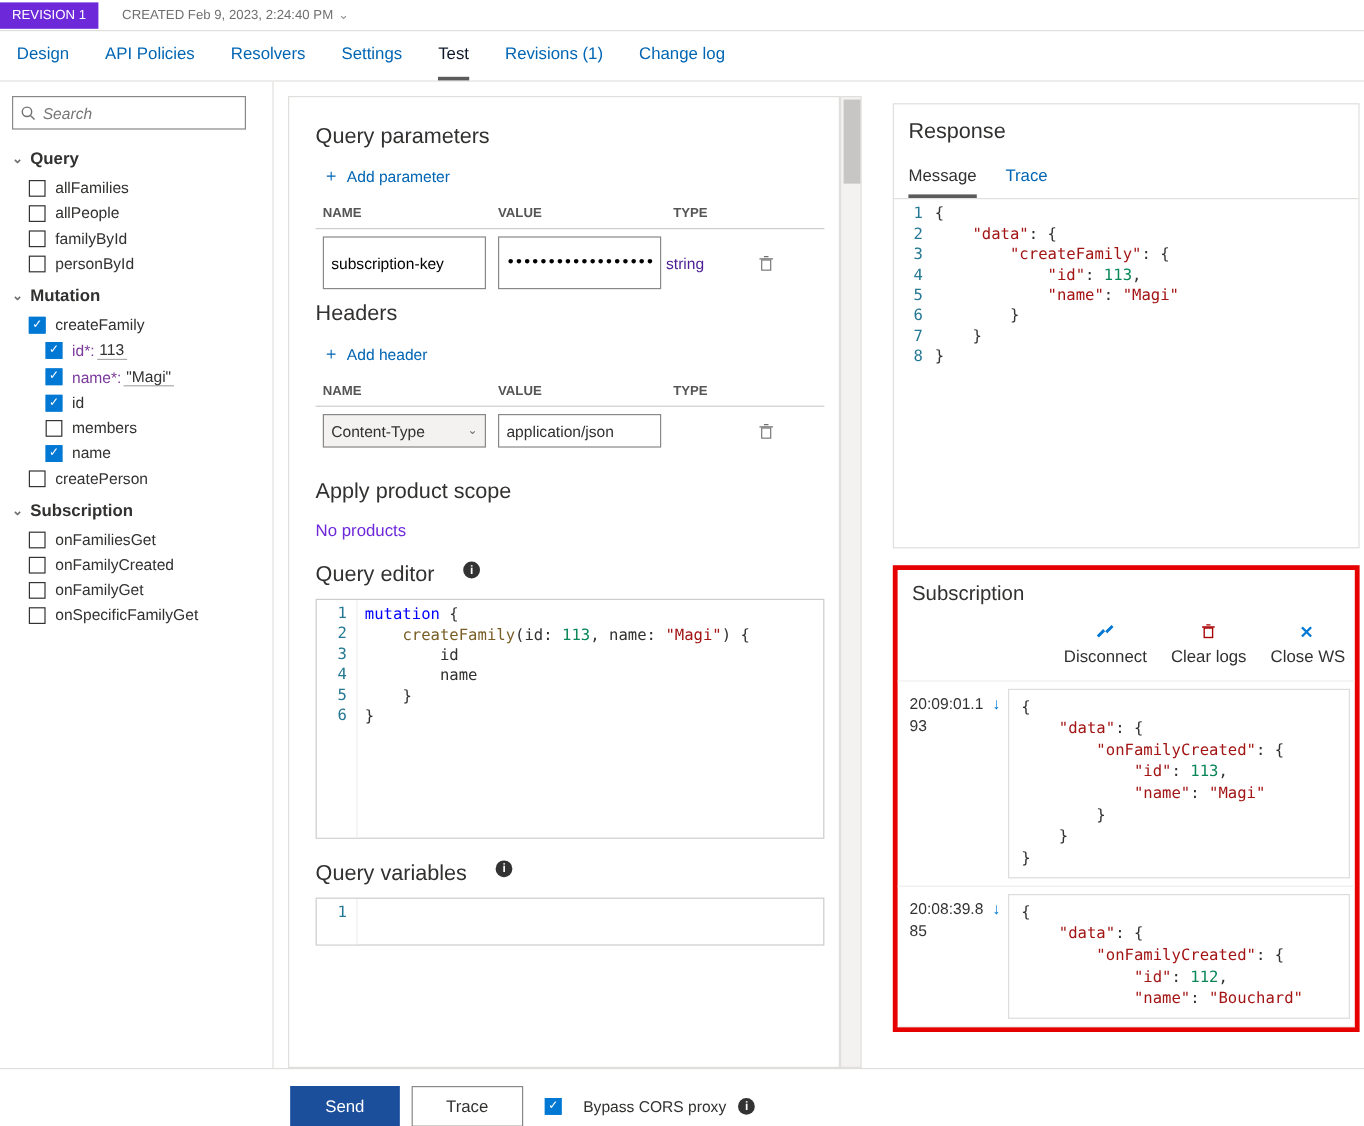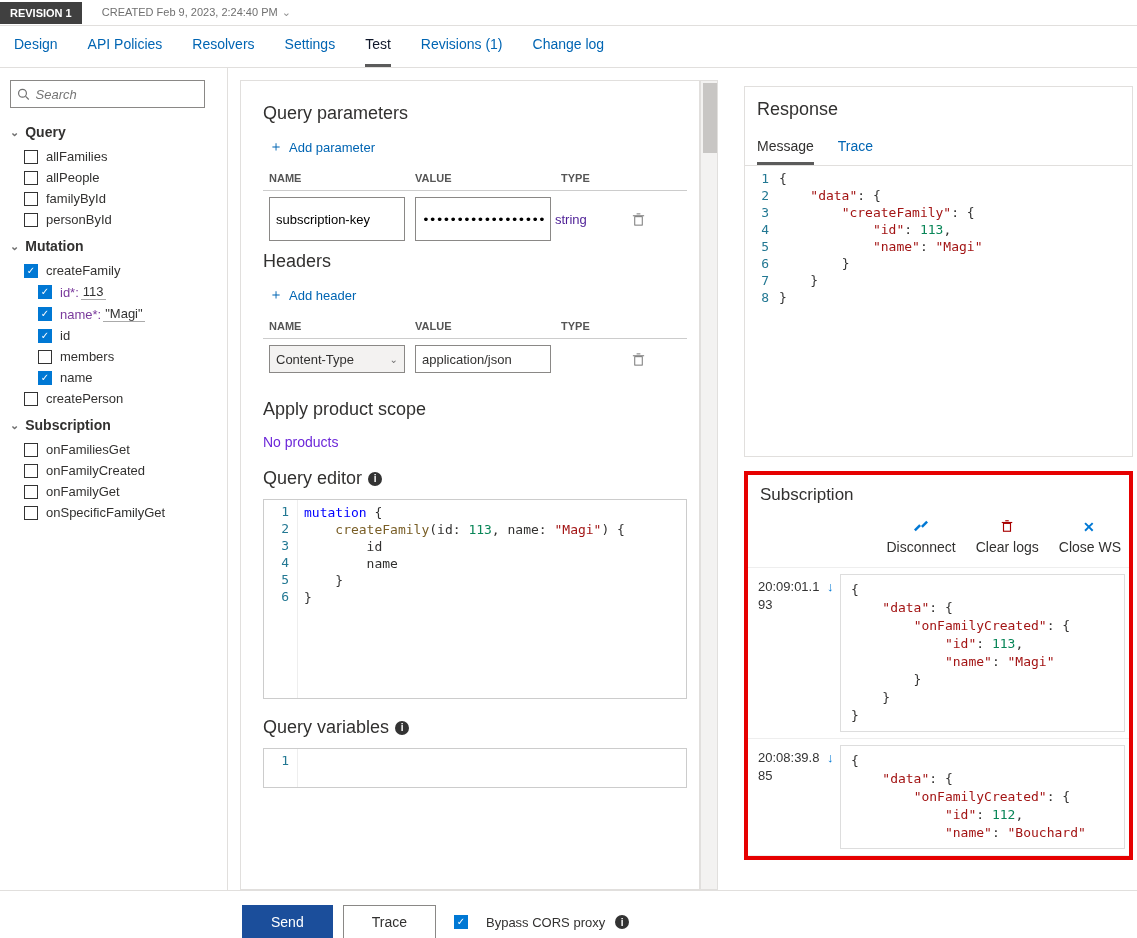--- a/index.html
+++ b/index.html
@@ -1,20 +1,20 @@
 <!DOCTYPE html>
 <html><head>
 <meta charset="utf-8">
 <style>
   * { box-sizing: border-box; margin: 0; padding: 0; }
   body { font-family: "Segoe UI", Arial, sans-serif; font-size: 13px; color: #323130; background: #fff; width: 1137px; }
 
   
   .rev-bar { display: flex; align-items: center; border-bottom: 1px solid #e1dfdd; height: 26px; }
-  .rev-badge { background: #404040; color: #fff; font-size: 11px; font-weight: 700; padding: 5px 10px; }
+  .rev-badge { background: #6d28d9; color: #fff; font-size: 11px; font-weight: 400; padding: 5px 10px; }
   .rev-created { color: #707070; font-size: 11px; padding: 0 20px; }
   .rev-created .chev { color: #909090; margin-left: 4px; }
 
   
   .tabs { display: flex; gap: 30px; padding: 10px 14px 0 14px; border-bottom: 1px solid #e1dfdd; height: 42px; }
   .tab { color: #0065b3; font-size: 14px; padding-bottom: 10px; cursor: pointer; }
   .tab.active { color: #0f172a; border-bottom: 3px solid #5b5b5b; font-weight: 400; }
 
   
   .main-layout { display: flex; height: 822px; }
@@ -51,21 +51,21 @@
   .tbl-row { display:flex; align-items:center; padding:6px 0 6px 6px; }
   .inp { border:1px solid #8a8886; height:44px; padding:0 6px; font-size:13px; width:136px; }
   .inp.dots { font-family: monospace; letter-spacing: -1px; }
   .sel { border:1px solid #8a8886; background:#f3f2f1; height:28px; width:136px; padding:0 6px; display:flex; align-items:center; justify-content:space-between; font-size:13px;}
   .sel .chev { color:#707070; font-size:10px; }
   .type-txt { font-size:13px; color:#4c1d95; padding-left:4px; width:80px;}
   .trash { color:#707070; cursor:pointer; }
 
   .plain { font-size:14px; color:#6d28d9; margin:6px 0 16px 0;}
 
-  .sect-with-info { display:flex; align-items:center; gap:6px; font-size:18px; font-weight:400; margin:18px 0 10px 0;}
+  .sect-with-info { display:flex; align-items:flex-start; gap:24px; font-size:18px; font-weight:400; margin:18px 0 10px 0;}
   .info-icon { width:14px; height:14px; background:#333; color:#fff; border-radius:50%; display:inline-flex; align-items:center; justify-content:center; font-size:10px; font-weight:bold;}
 
   .code-editor { border:1px solid #ccc; display:flex; font-family:Consolas, monospace; font-size:13px; height:200px; overflow:hidden; }
   .code-editor.short { height:40px; }
   .gutter { background:#fff; color:#237893; text-align:right; padding:4px 8px 4px 4px; user-select:none; border-right:1px solid #eee; min-width:34px;}
   .gutter div { height:17px; }
   .code-body { padding:4px 6px; white-space:pre; line-height:17px; flex:1; overflow:auto;}
   .tok-kw { color:#0000ff; } .tok-fn{color:#795e26;} .tok-num{color:#098658;} .tok-str{color:#a31515;} .tok-punc{color:#333;}
 
   

